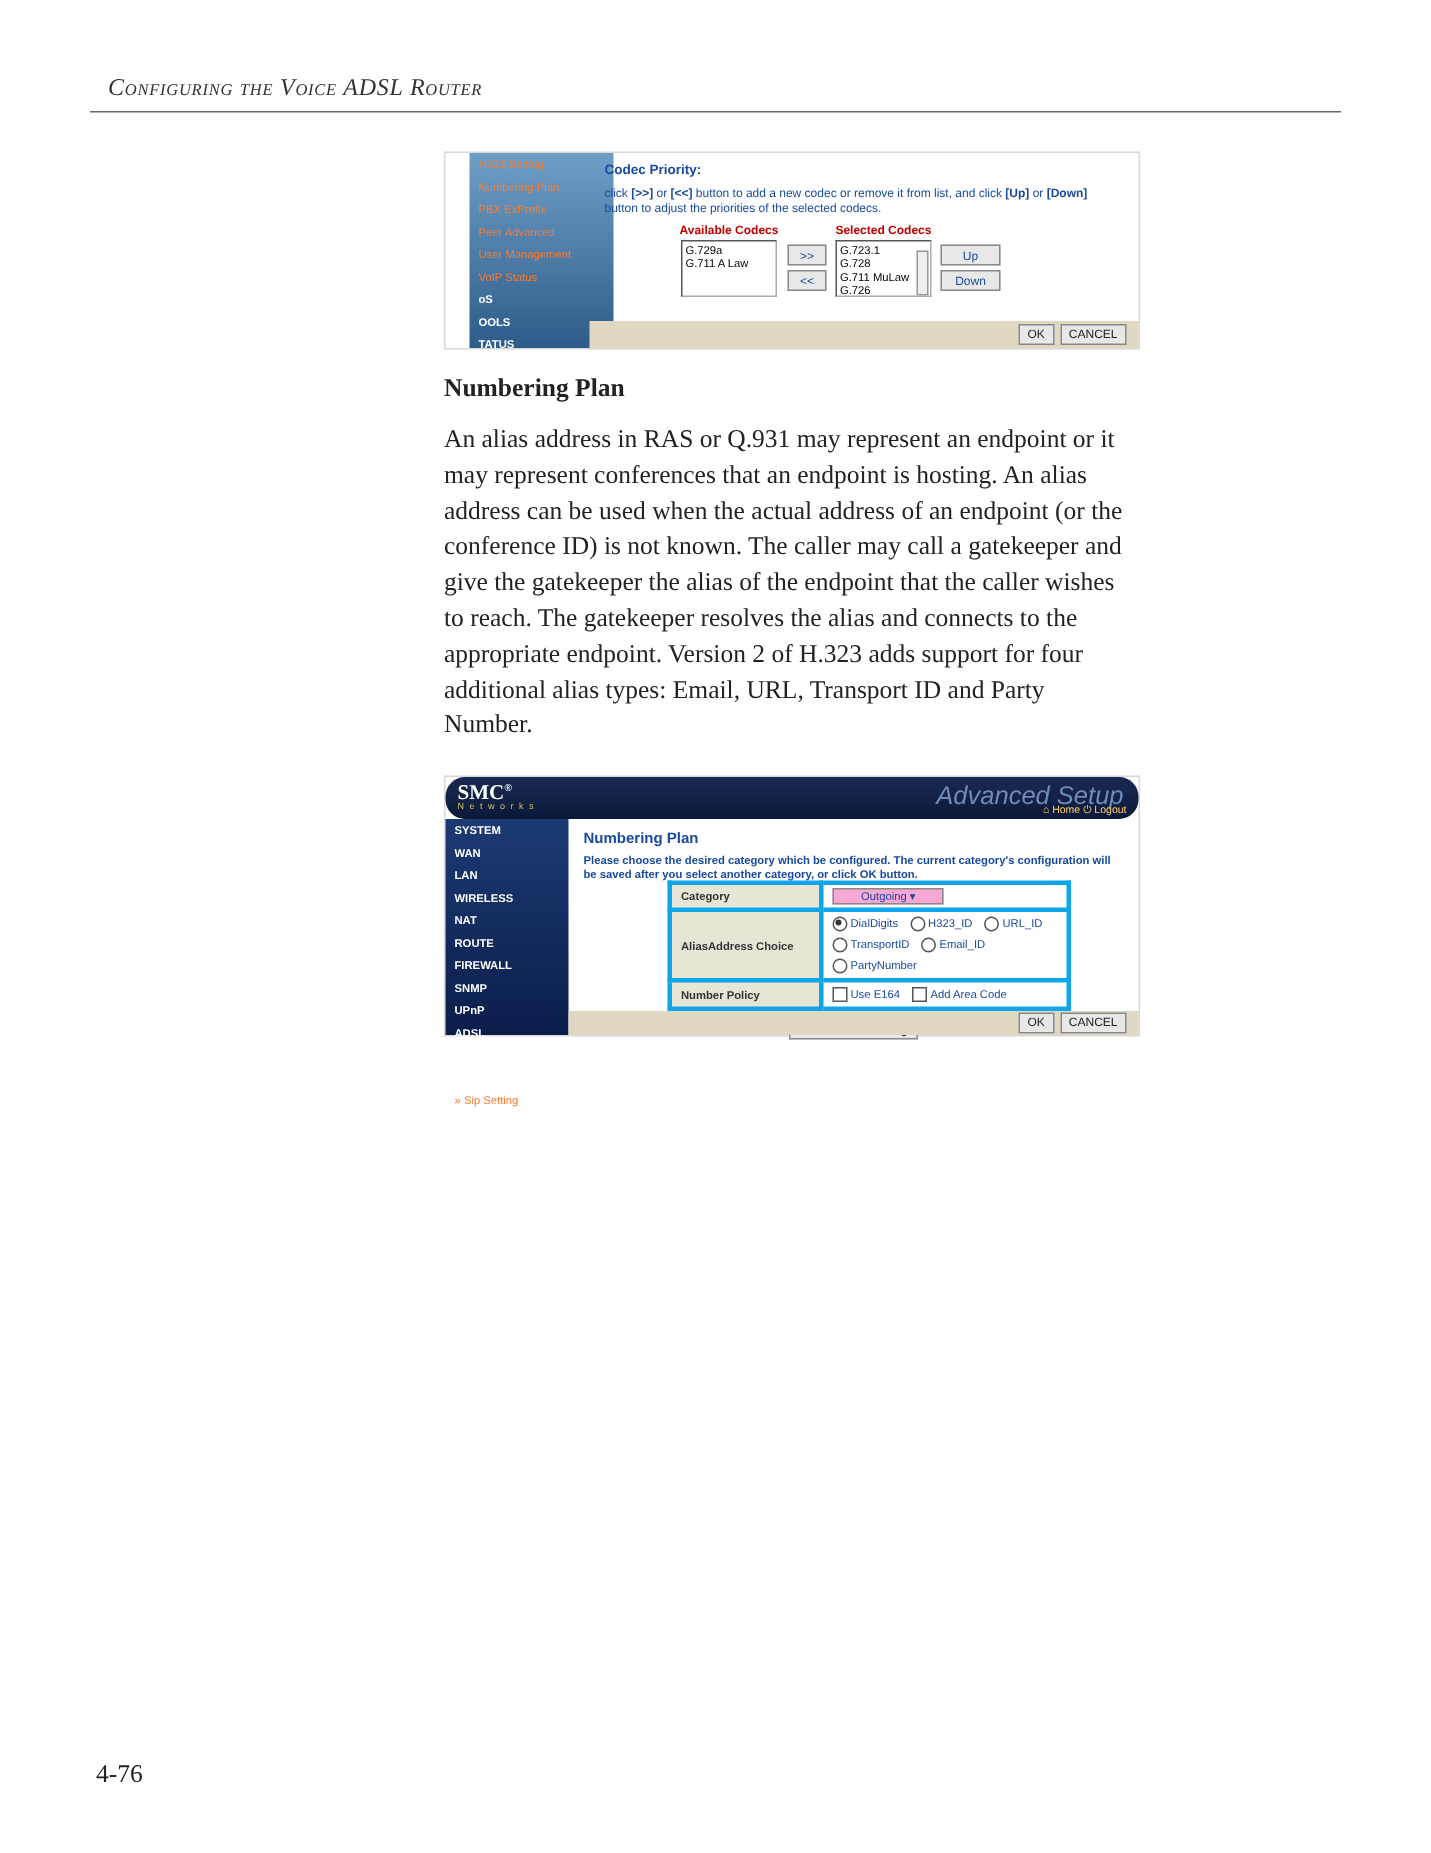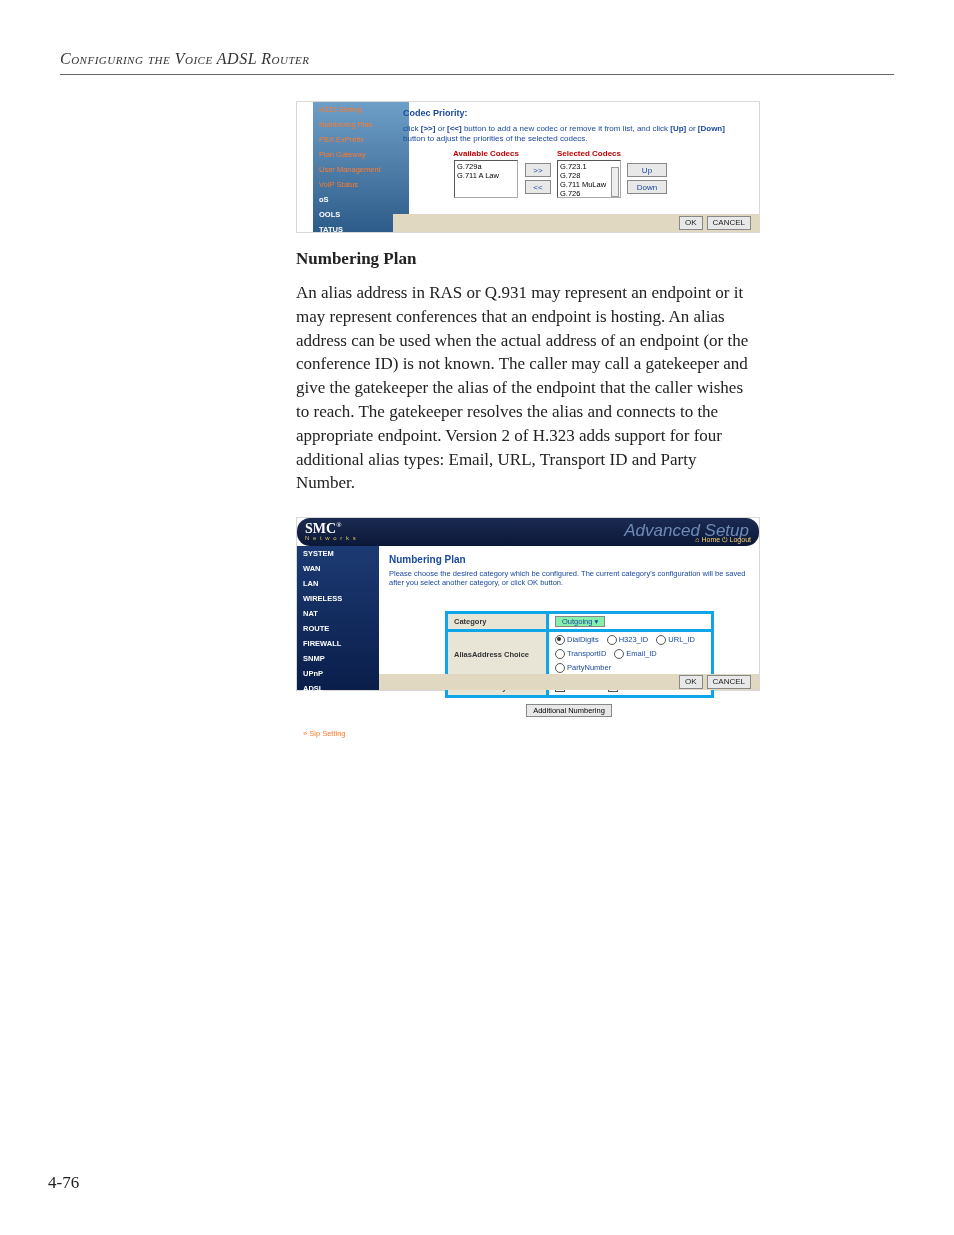--- a/index.html
+++ b/index.html
@@ -1,22 +1,22 @@
 <!DOCTYPE html>
 <html><head>
 <meta charset="utf-8">
 <style>
   html,body{margin:0;padding:0;background:#fff;font-family:Garamond,"Times New Roman",serif;color:#222;}
   .page{width:954px;height:1235px;position:relative;box-sizing:border-box;padding:50px 60px 40px 60px;}
-  .running-head{font-variant:small-caps;font-style:italic;font-size:16px;letter-spacing:.5px;color:#333;margin-bottom:6px;}
+  .running-head{font-variant:small-caps;font-style:italic;font-size:16px;letter-spacing:.5px;color:#333;margin-bottom:6px;margin-left:12px;}
   .hr{height:1px;background:#666;margin-bottom:26px;}
   .body-text{font-size:17px;line-height:1.4;margin:0 0 18px 236px;width:460px;color:#222;}
   .para2{margin-top:12px;}
   .section-head{font-weight:bold;font-size:17px;margin:16px 0 8px 236px;width:460px;}
-  .page-num{position:absolute;bottom:42px;left:48px;font-size:17px;}
+  .page-num{position:absolute;bottom:42px;left:64px;font-size:17px;}
   
   .shot{margin-left:236px;width:462px;background:#fff;border:1px solid #d8d8d8;}
   .shot1{height:130px;position:relative;}
   .shot-sidebar{position:absolute;left:16px;top:0;bottom:0;width:96px;background:linear-gradient(#6e9fc7,#2e5c8a);}
   .shot-sidebar-dark{background:linear-gradient(#1c3a73,#0a1e4a);}
   .sb-row{font-family:Verdana,Arial,sans-serif;font-size:7.5px;color:#ff7a2a;padding:3px 6px;white-space:nowrap;overflow:hidden;}
   .sb-row.white{color:#fff;}
   .sb-row.bold{font-weight:bold;}
   .shot-main{position:absolute;left:96px;right:0;top:0;bottom:0;padding:6px 10px;font-family:Verdana,Arial,sans-serif;font-size:8px;color:#1a4aa0;}
   .cp-title{font-weight:bold;font-size:9px;margin-bottom:6px;}
@@ -36,26 +36,26 @@
   .shot2{height:172px;position:relative;margin-top:22px;}
   .shot2-banner{position:absolute;left:0;right:0;top:0;height:28px;background:linear-gradient(#1b2a52,#0b1838);border-radius:13px;}
   .banner-logo{position:absolute;left:8px;top:3px;font-family:"Times New Roman",serif;font-weight:bold;font-size:14px;color:#fff;}
   .banner-trade{font-size:7px;vertical-align:super;}
   .banner-sub{position:absolute;left:8px;top:17px;font-family:Verdana,Arial,sans-serif;font-size:6px;letter-spacing:1px;color:#d8c060;}
   .banner-right{position:absolute;right:10px;top:3px;font-family:Arial,sans-serif;font-size:17px;color:#6d8bb7;font-style:italic;}
   .banner-links{position:absolute;right:8px;bottom:2px;font-family:Verdana,Arial,sans-serif;font-size:7px;color:#ffd36b;}
   .shot2-sidebar{position:absolute;left:0;top:28px;bottom:0;width:82px;}
   .shot2-main{position:absolute;left:82px;right:0;top:28px;bottom:0;padding:8px 10px;font-family:Verdana,Arial,sans-serif;font-size:8px;color:#1a4aa0;}
   .np-title{font-weight:bold;color:#1a4aa0;font-size:10px;margin-bottom:4px;}
-  .np-help{color:#1a4aa0;font-size:7.5px;line-height:1.2;margin-bottom:24px;}
+  .np-help{color:#1a4aa0;font-size:7.5px;line-height:1.2;margin-bottom:0;font-weight:bold;}
   .np-table{margin-left:56px;border-collapse:collapse;}
   .np-table td{border:3px solid #0ea5e9;padding:3px 6px;font-size:7.5px;vertical-align:middle;}
   .np-table td.lab{background:#e9e5d6;color:#333;font-weight:bold;width:86px;}
   .np-table td.val{background:#fff;color:#1a4aa0;width:150px;}
-  .np-select{font-size:7.5px;border:1px solid #888;background:#86efac;padding:0 6px;}
+  .np-select{font-size:7.5px;border:1px solid #888;background:#f9a8d4;padding:0 18px;}
   .np-radio-row{display:flex;flex-wrap:wrap;gap:4px 8px;align-items:center;}
   .np-radio-row span{white-space:nowrap;}
   .np-radio{width:8px;height:8px;border:1px solid #555;border-radius:50%;display:inline-block;vertical-align:middle;margin-right:2px;background:#fff;}
   .np-radio.sel::after{content:"";display:block;width:4px;height:4px;background:#333;border-radius:50%;margin:1px;}
   .np-check{width:8px;height:8px;border:1px solid #555;display:inline-block;vertical-align:middle;margin-right:2px;background:#fff;}
   .np-add-btn{margin:6px auto 0;display:block;font-size:7.5px;border:1px solid #888;background:#e8e8e8;padding:1px 6px;cursor:pointer;}
   .shot2-footer{position:absolute;left:82px;right:0;bottom:0;height:16px;background:#e0d8c0;display:flex;align-items:center;justify-content:flex-end;padding-right:8px;gap:4px;}
 </style>
 </head>
 <body>
@@ -64,21 +64,21 @@
 
   <div class="running-head">Configuring the Voice ADSL Router</div>
   <div class="hr"></div>
 
 
   <div class="shot shot1">
     <div class="shot-sidebar">
       <div class="sb-row">H323 Setting</div>
       <div class="sb-row">Numbering Plan</div>
       <div class="sb-row">PBX ExPrefix</div>
-      <div class="sb-row">Plan Gateway</div>
+      <div class="sb-row">Peer Advanced</div>
       <div class="sb-row">User Management</div>
       <div class="sb-row">VoIP Status</div>
       <div class="sb-row white bold">oS</div>
       <div class="sb-row white bold">OOLS</div>
       <div class="sb-row white bold">TATUS</div>
     </div>
     <div class="shot-main">
       <div class="cp-title">Codec Priority:</div>
       <div class="cp-help">
         <span>click </span><b>[&gt;&gt;]</b><span> or </span><b>[&lt;&lt;]</b><span> button to add a new codec or remove it from list, and click </span><b>[Up]</b><span> or </span><b>[Down]</b><span> button to adjust the priorities of the selected codecs.</span>

